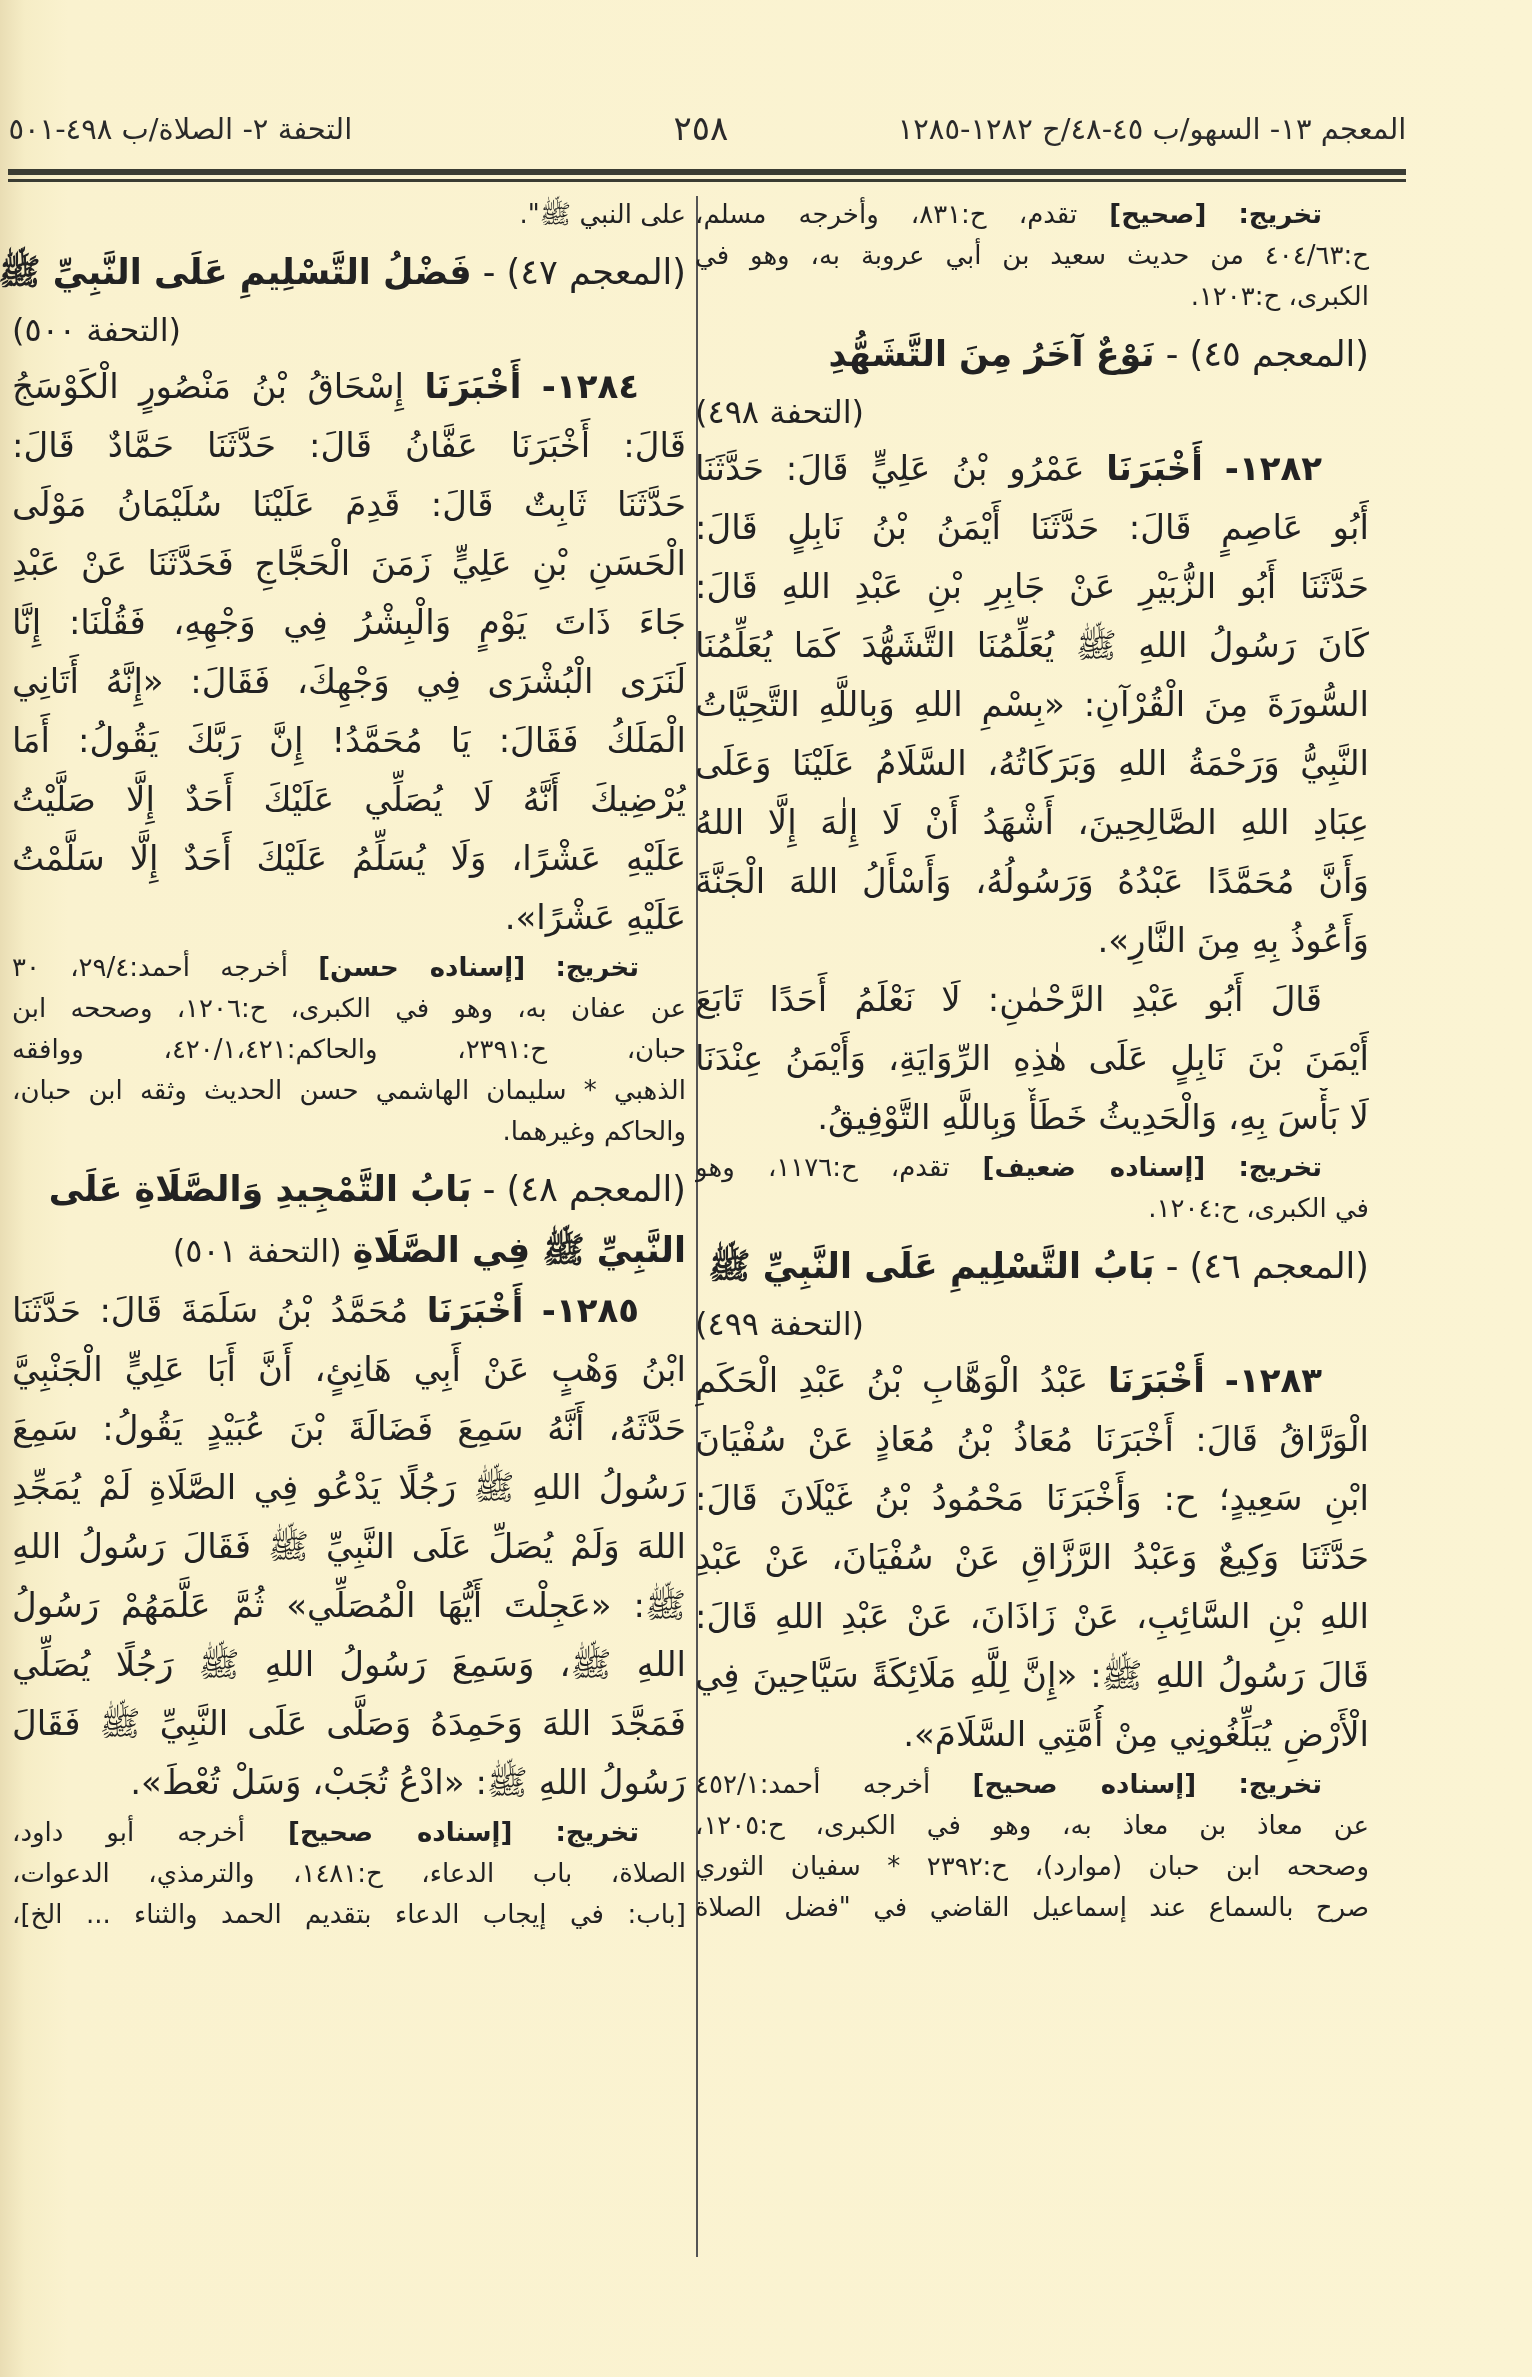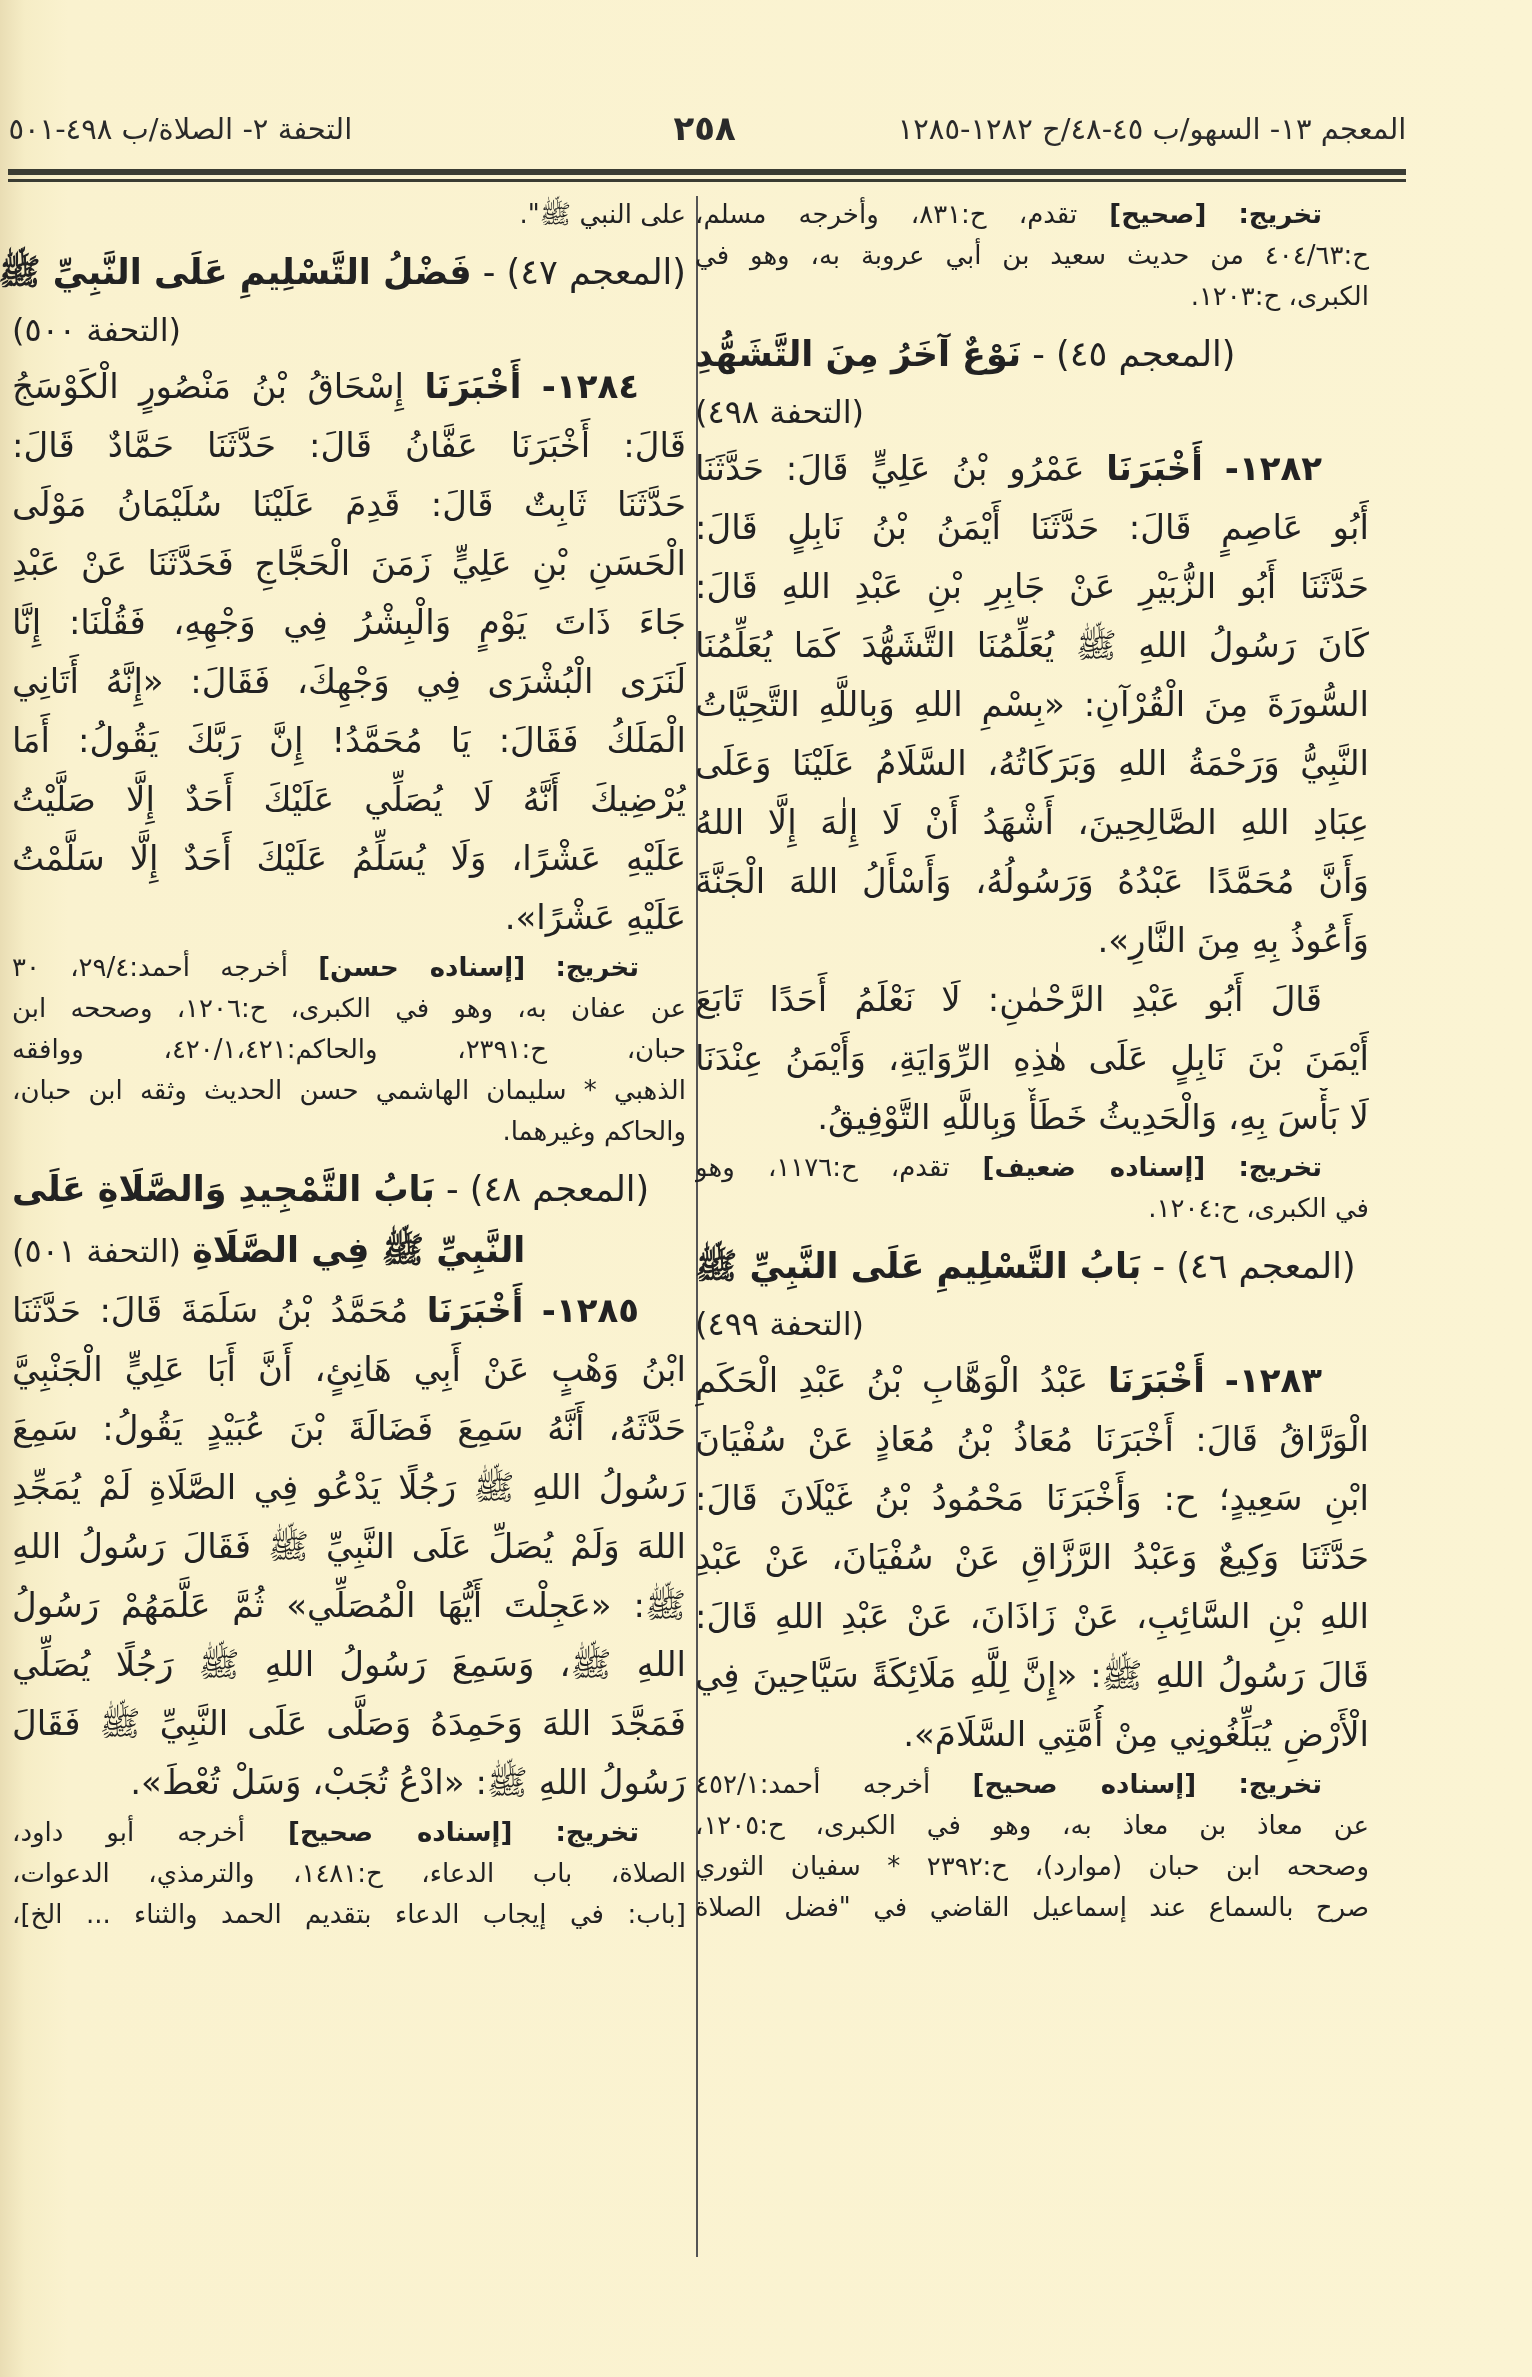--- a/index.html
+++ b/index.html
@@ -10,40 +10,40 @@
     color:#222;
     position:relative;
   }
   .page { position:absolute; left:0; top:0; width:1533px; height:2377px; direction:rtl; }
   .running-header {
     position:absolute; top:108px; left:8.4px; width:1398px; height:42px;
     display:flex; justify-content:space-between; align-items:center;
     font-size:29px; color:#2a2a2a;
   }
   .rh-right { font-size:29px; }
-  .rh-center { font-size:34px; font-weight:bold; position:absolute; left:50%; margin-left:-34px; top:0; }
+  .rh-center { font-size:34px; font-weight:normal; position:absolute; left:50%; margin-left:-34px; top:0; }
   .rh-left { font-size:29px; }
   .rule-thick { position:absolute; top:169px; left:8.4px; width:1398px; height:6px; background:#3a3c33; }
   .rule-thin { position:absolute; top:179px; left:8.4px; width:1398px; height:2.5px; background:#3a3c33; }
   .col-divider { position:absolute; top:196px; left:696px; width:1.7px; height:2061px; background:#555; }
   .column { position:absolute; top:194px; }
   .col-right { left:695px; width:674px; }
   .col-left { left:12px; width:674px; }
   .line {
     font-size:34px; line-height:59px; height:59px; white-space:nowrap;
     text-align:justify; text-align-last:justify; overflow:hidden;
   }
   .small {
     font-size:26px; line-height:41px; height:41px; white-space:nowrap;
     text-align:justify; text-align-last:justify; overflow:hidden;
   }
   .small.last, .line.last { text-align-last:right; }
   .indent { padding-right:47px; }
   .heading {
-    font-size:35px; line-height:61px; height:61px; text-align:left; white-space:nowrap;
+    font-size:35px; line-height:61px; height:61px; text-align:right; white-space:nowrap;
   }
   .heading b { font-weight:bold; }
   .sub-heading { font-size:32px; line-height:54px; height:54px; text-align:left; white-space:nowrap; }
   .num { font-weight:bold; }
   .bold { font-weight:bold; }
   .spacer { height:6.8px; }
 </style>
 </head>
 <body>
 

